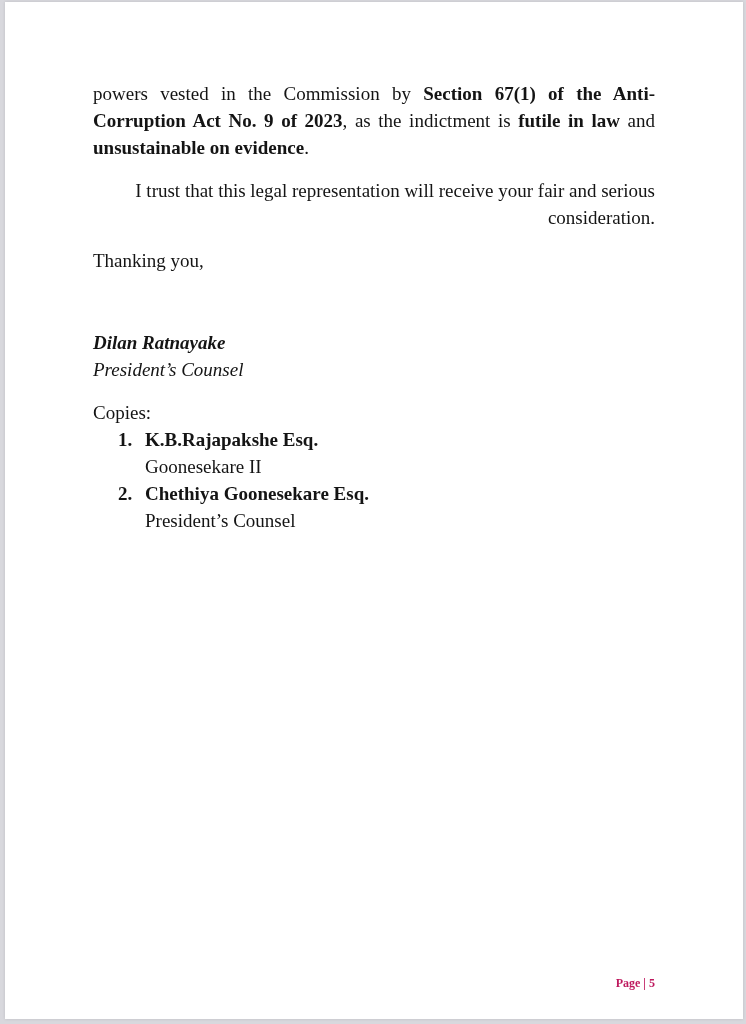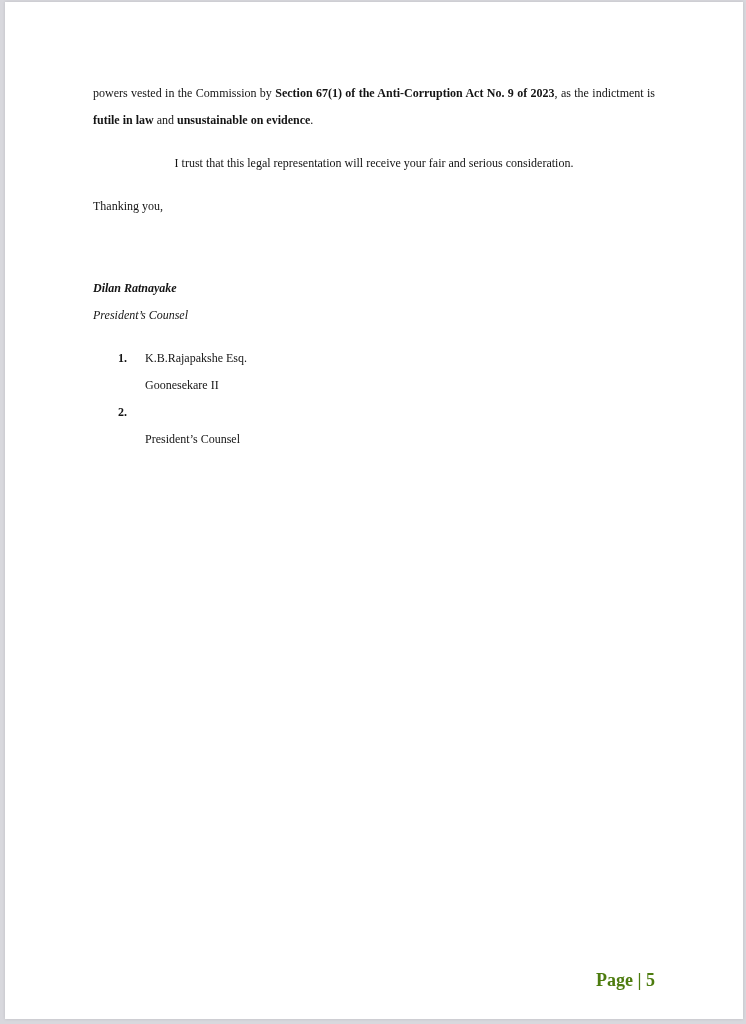--- a/index.html
+++ b/index.html
@@ -13,45 +13,45 @@
   .page {
     position: absolute;
     left: 5px; top: 2px; right: 3px; bottom: 5px;
     background: #ffffff;
     box-shadow: 0 0 3px rgba(0,0,0,0.12);
   }
   .content {
     position: absolute;
     left: 88px; right: 88px; top: 78px;
     color: #141414;
-    font-size: 12px;
+    font-size: 19px;
     line-height: 27px;
   }
   p.para {
     margin: 0 0 16px 0;
     text-align: justify;
   }
-  p.para.single { text-align: center; }
+  p.para.single { text-align: right; }
   .b { font-weight: bold; }
   .closing p { margin: 0; text-align: left; }
   .closing { margin-top: 11px; font-family: Liberation Serif, serif; }
   .signature { margin-top: 55px; font-style: italic; }
   .signature .name { font-weight: bold; }
   .copies { margin-top: 16px; }
   .copies .label { }
   .copy-item { display: flex; padding-left: 25px; }
   .copy-item .num { width: 27px; font-weight: bold; flex: 0 0 27px; }
-  .copy-item .cname { font-weight: normal; }
+  .copy-item .cname { font-weight: bold; }
   .copy-sub { padding-left: 52px; }
   .footer {
     position: absolute;
     right: 88px; bottom: 28px;
     font-weight: bold;
-    font-size: 18px;
-    color: #4d7c0f;
+    font-size: 12px;
+    color: #be185d;
   }
 </style>
 </head>
 <body>
 
 <div class="page">
   <div class="content">
 
     <p class="para"><span>powers vested in the Commission by </span><span class="b">Section 67(1) of the Anti-Corruption Act No. 9 of 2023</span><span>, as the indictment is </span><span class="b">futile in law</span><span> and </span><span class="b">unsustainable on evidence</span><span>.</span></p>
     <p class="para single"><span>I trust that this legal representation will receive your fair and serious consideration.</span></p>
@@ -59,29 +59,31 @@
     <div class="closing">
       <p>Thanking you,</p>
     </div>
 
     <div class="signature">
       <div class="name">Dilan Ratnayake</div>
       <div class="title">President’s Counsel</div>
     </div>
 
     <div class="copies">
+      <div class="label">Copies:</div>
 
       <div class="copy-item">
         <span class="num">1.</span>
         <span class="cname">K.B.Rajapakshe Esq.</span>
       </div>
       <div class="copy-sub">Goonesekare II</div>
 
       <div class="copy-item">
         <span class="num">2.</span>
+        <span class="cname">Chethiya Goonesekare Esq.</span>
       </div>
       <div class="copy-sub">President’s Counsel</div>
     </div>
 
   </div>
 
   <div class="footer">Page | 5</div>
 </div>
 
 </body></html>

